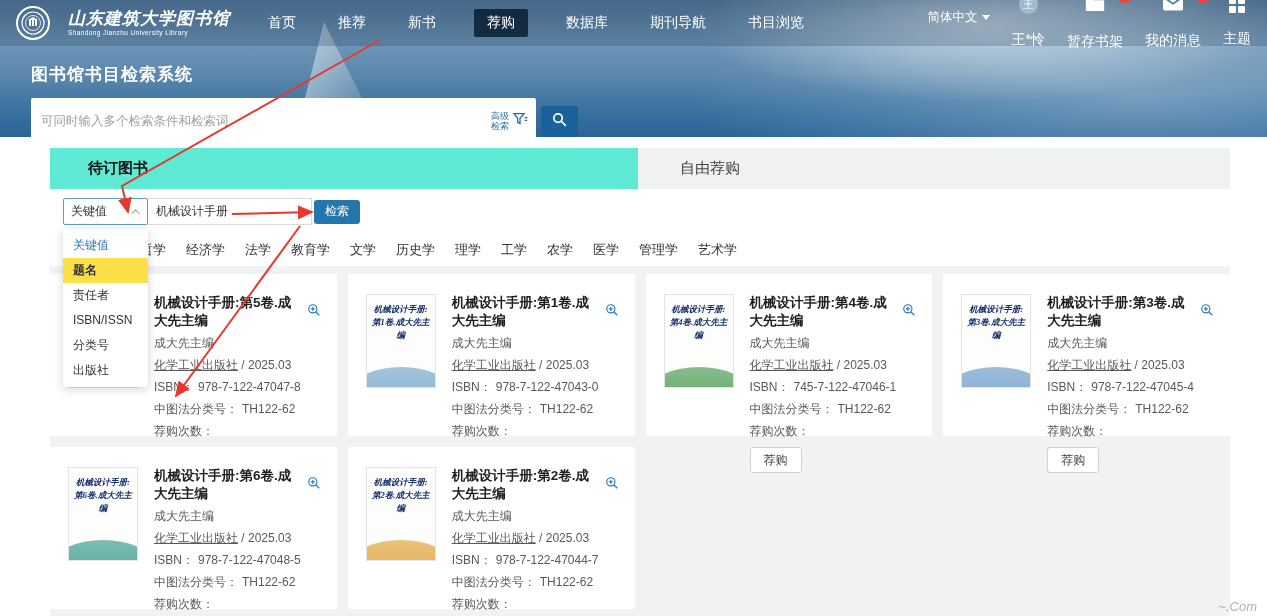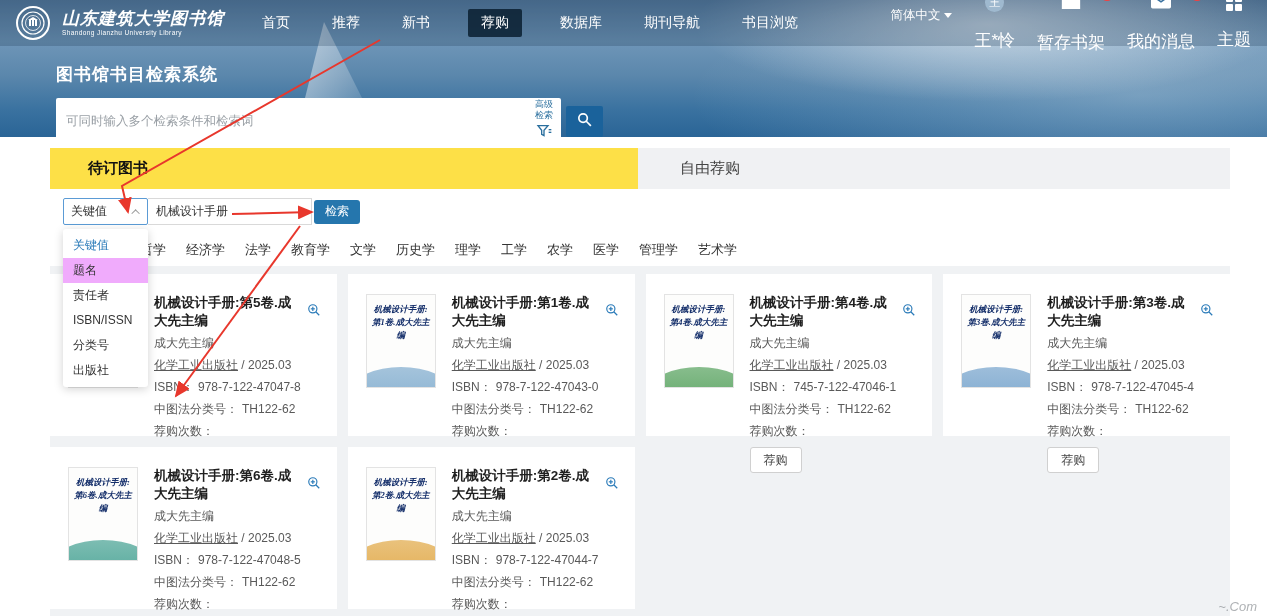--- a/index.html
+++ b/index.html
@@ -11,75 +11,75 @@
   .site-header { position:relative; height:137px; overflow:hidden;
     background:
       radial-gradient(ellipse 420px 110px at 78% 18%, rgba(255,255,255,.55), rgba(255,255,255,0) 70%),
       radial-gradient(ellipse 600px 160px at 90% 70%, rgba(210,228,240,.35), rgba(210,228,240,0) 75%),
       linear-gradient(180deg,#55799c 0%,#6f96b8 30%,#5b87ac 55%,#3a72a0 80%,#2a6496 100%); }
   .sail { position:absolute; left:300px; top:22px; width:80px; height:96px; opacity:.55;
     background:linear-gradient(105deg,rgba(255,255,255,.95),rgba(255,255,255,.1));
     clip-path:polygon(30% 0,90% 100%,0 100%); }
   .topbar { position:relative; display:flex; align-items:center; height:46px;
     padding:0 16px; background:rgba(13,43,70,.22); color:#fff; }
-  .logo { display:flex; align-items:center; gap:12px; }
+  .logo { display:flex; align-items:center; gap:18px; }
   .logo-circle { width:34px; height:34px; border-radius:50%; border:2px solid #fff;
     display:flex; align-items:center; justify-content:center; }
   .logo-text-cn { font-size:17px; font-weight:700; font-style:italic; letter-spacing:1px; line-height:1.1; }
   .logo-text-en { font-size:6.5px; letter-spacing:.4px; }
   .nav { display:flex; align-items:center; gap:34px; margin-left:34px; font-size:14px; }
   .nav-item { cursor:pointer; padding:5px 4px; white-space:nowrap; }
   .nav-item.active { background:rgba(9,30,48,.85); padding:5px 13px; border-radius:2px; }
   .topbar-right { margin-left:auto; display:flex; align-items:flex-start; gap:22px; }
   .lang { font-size:12.5px; display:flex; align-items:center; gap:4px; margin-top:14px; cursor:pointer; }
   .caret-down { width:0; height:0; border-left:4px solid transparent; border-right:4px solid transparent; border-top:5px solid #fff; }
   .tb-col { display:flex; flex-direction:column; align-items:center; position:relative; cursor:pointer; }
-  .tb-label { font-size:17px; margin-top:17px; white-space:nowrap; }
+  .tb-label { font-size:14px; margin-top:17px; white-space:nowrap; }
   .avatar { width:19px; height:19px; border-radius:50%; background:#9fb9cf; color:#fff;
     font-size:11px; display:flex; align-items:center; justify-content:center; }
   .badge { position:absolute; top:-6px; right:-9px; min-width:14px; height:14px; border-radius:7px;
     background:#f53f3f; color:#fff; font-size:9px; display:flex; align-items:center; justify-content:center; padding:0 3px; }
   .grid-icon { display:grid; grid-template-columns:7px 7px; grid-template-rows:7px 7px; gap:2px; margin-top:2px; }
   .grid-icon i { background:#fff; border-radius:1px; }
 
-  .hero { padding-left:56px; position:relative; }
+  .hero { padding-left:31px; position:relative; }
   .hero-title { color:#fff; font-size:17px; font-weight:600; margin-top:17px; letter-spacing:1px; }
   .search-row { display:flex; align-items:center; margin-top:12px; }
   .search-box { width:505px; height:46px; background:#fff; border-radius:2px; display:flex; align-items:center; }
   .search-input { flex:1; border:none; outline:none; height:100%; padding:0 10px; font-size:12.5px;
     font-family:inherit; color:#333; background:transparent; }
   .search-input::placeholder { color:#9aa0a6; }
-  .adv { display:flex; align-items:center; gap:3px; padding:0 8px; cursor:pointer;flex-direction:column; }
+  .adv { display:flex; align-items:center; gap:3px; padding:0 8px; cursor:pointer; }
   .adv-text { font-size:9px; line-height:1.15; color:#2a6f9e; text-align:center; }
   .search-btn { width:37px; height:31px; margin-left:5px; background:#1a629b; border:none; border-radius:2px;
     display:flex; align-items:center; justify-content:center; cursor:pointer; }
 
   
   .tabstrip { margin:11px 37px 0 50px; height:41px; display:flex; background:#f0f1f3; }
   .tab { flex:1; display:flex; align-items:center; font-size:15px; cursor:pointer; }
-  .tab.active { background:#fde047; font-weight:700; color:#111; padding-left:38px; }
+  .tab.active { background:#5eead4; font-weight:700; color:#111; padding-left:38px; }
   .tab.inactive { color:#444; padding-left:42px;border-radius:17px; }
 
   
   .filter-row { display:flex; align-items:center; margin:9px 0 0 63px; height:27px; }
   .field-select { width:85px; height:27px; border:1px solid #5b9bd5; border-radius:2px; background:#fff;
     display:flex; align-items:center; justify-content:space-between; padding:0 7px; font-size:12px; color:#333; cursor:pointer; }
   .chev-up { width:6px; height:6px; border-left:1.5px solid #999; border-top:1.5px solid #999;
     transform:rotate(45deg) translateY(2px); }
   .kw-input { width:164px; height:27px; border:1px solid #d9d9d9; border-left:none; padding:0 8px;
     font-size:12px; font-family:inherit; color:#333; outline:none; }
   .go-btn { width:46px; height:24px; margin-left:2px; background:#2576ad; color:#fff; border:none;
     border-radius:3px; font-size:12px; cursor:pointer; font-family:inherit; }
 
   
   .dropdown { position:absolute; left:63px; top:229px; width:85px; background:#fff; z-index:40;
     border-radius:3px; box-shadow:0 2px 10px rgba(0,0,0,.18); padding:4px 0; }
   .dd-item { height:25px; line-height:25px; padding-left:10px; font-size:12px; color:#333; cursor:pointer; }
   .dd-item.selected { color:#2b7bb9; }
-  .dd-item.hovered { background:#f0abfc; }
+  .dd-item.hovered { background:#fde047;font-weight:bold; }
 
   
   .cat-row { margin:9px 37px 0 50px; height:32px; background:#fff; display:flex; align-items:center;
     gap:20px; padding-left:90px; font-size:13px; color:#333; }
   .cat { cursor:pointer; white-space:nowrap; }
 
   
   .cards-wrap { margin:0 37px 0 50px; background:#f0f2f4; padding:8px 0; }
   .cards-grid { display:grid; grid-template-columns:repeat(4,1fr); gap:11px; }
   .card { background:#fff; height:162px; display:flex; padding:20px 16px 10px 18px; }

